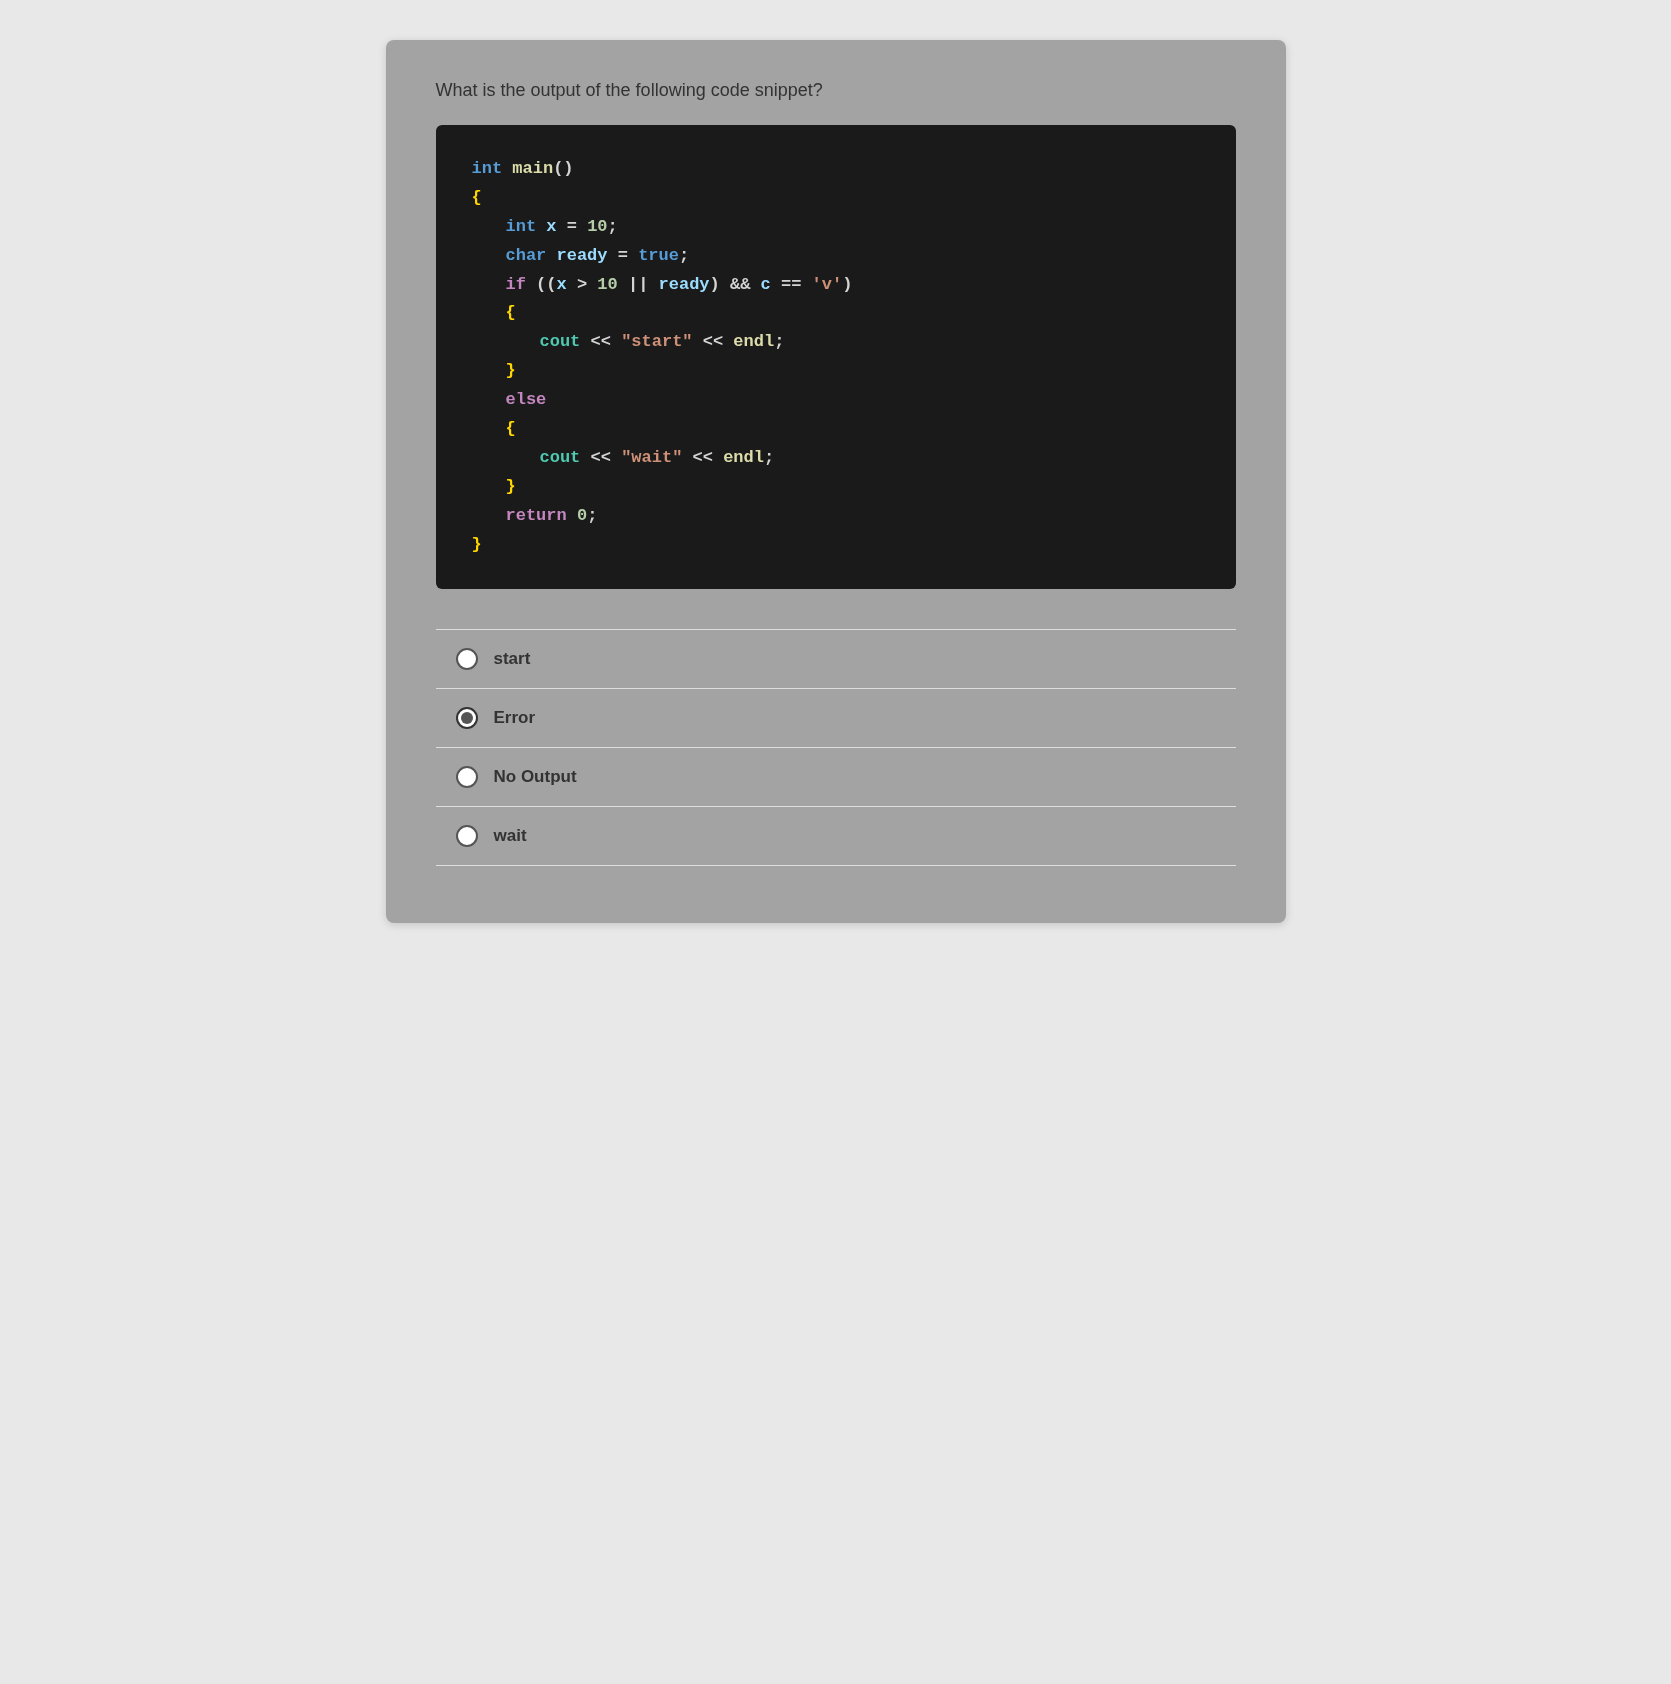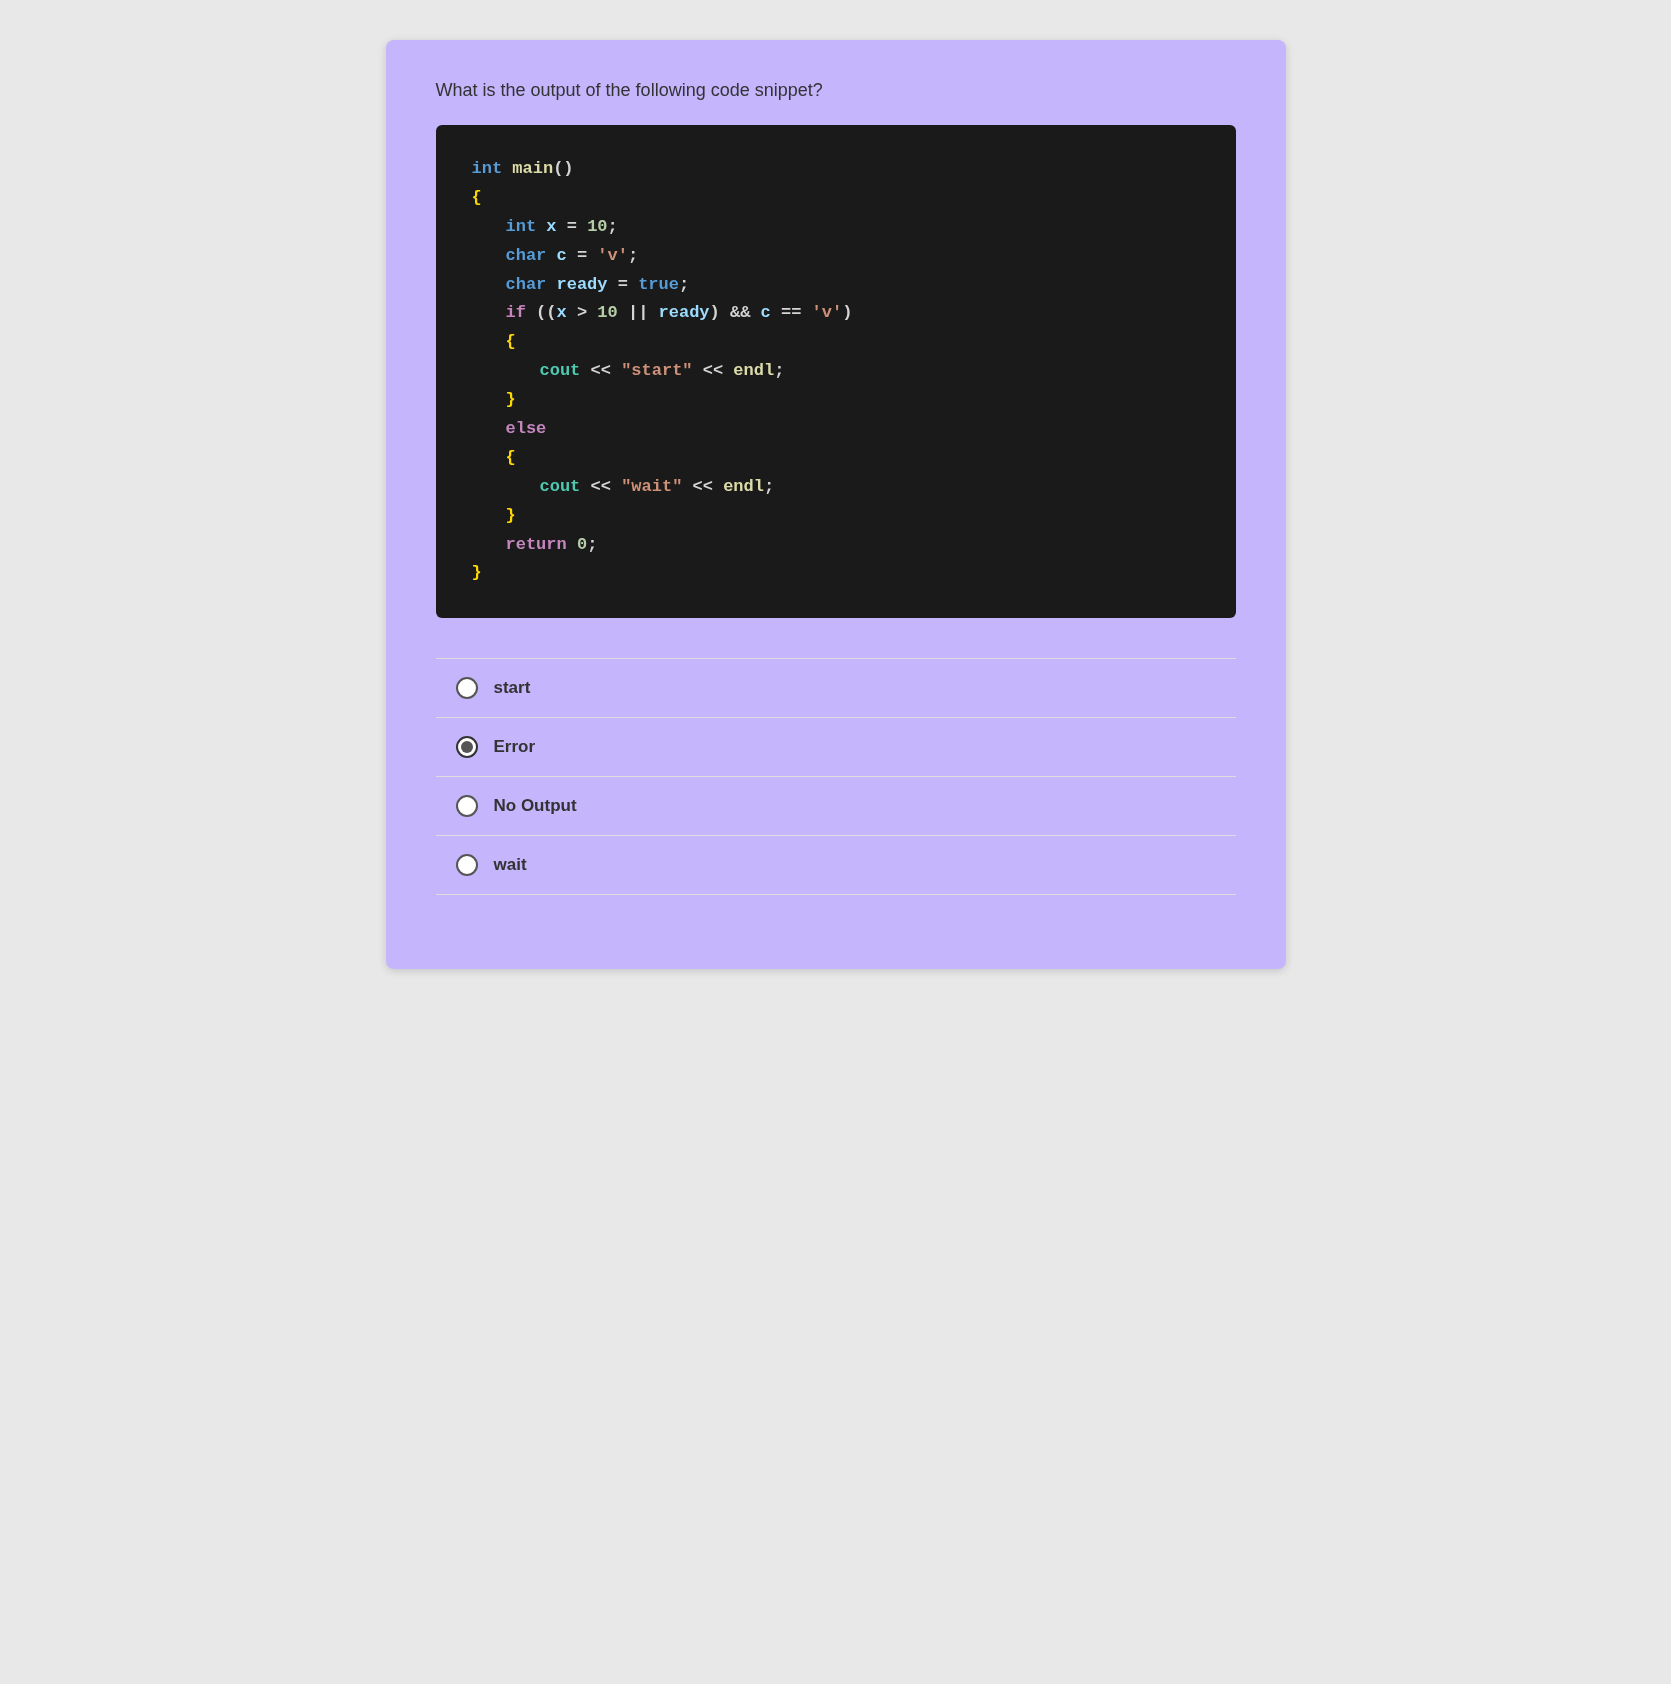--- a/index.html
+++ b/index.html
@@ -12,23 +12,23 @@
       background-color: #e8e8e8;
       font-family: -apple-system, BlinkMacSystemFont, 'Segoe UI', sans-serif;
       display: flex;
       justify-content: center;
       align-items: flex-start;
       min-height: 100vh;
       padding: 40px 20px;
     }
 
     .card {
-      background-color: #c4b5fd;
+      background-color: #a3a3a3;
       border-radius: 8px;
-      padding: 40px 50px 74px 50px;
+      padding: 40px 50px 57px 50px;
       max-width: 900px;
       width: 100%;
       box-shadow: 0 2px 8px rgba(0,0,0,0.15);
     }
 
     .question-text {
       font-size: 18px;
       color: #333;
       margin-bottom: 24px;
       font-weight: 400;
@@ -128,21 +128,20 @@
   <p class="question-text">What is the output of the following code snippet?</p>
 
   <div class="code-block">
 
     <span class="code-line"><span class="tok-int">int</span> <span class="tok-main">main</span><span class="tok-punct">()</span></span>
 
     <span class="code-line"><span class="tok-brace">{</span></span>
 
     <span class="code-line indent1"><span class="tok-int">int</span> <span class="tok-varname">x</span> <span class="tok-punct">= </span><span class="tok-number">10</span><span class="tok-punct">;</span></span>
 
-    <span class="code-line indent1"><span class="tok-int">char</span> <span class="tok-varname">c</span> <span class="tok-punct">= </span><span class="tok-char">'v'</span><span class="tok-punct">;</span></span>
 
     <span class="code-line indent1"><span class="tok-int">char</span> <span class="tok-varname">ready</span> <span class="tok-punct">= </span><span class="tok-bool-val">true</span><span class="tok-punct">;</span></span>
 
     <span class="code-line indent1"><span class="tok-if">if</span> <span class="tok-punct">((</span><span class="tok-varname">x</span> <span class="tok-punct">&gt; </span><span class="tok-number">10</span> <span class="tok-punct">|| </span><span class="tok-varname">ready</span><span class="tok-punct">) &amp;&amp; </span><span class="tok-varname">c</span> <span class="tok-punct">== </span><span class="tok-char">'v'</span><span class="tok-punct">)</span></span>
 
     <span class="code-line indent1"><span class="tok-brace">{</span></span>
 
     <span class="code-line indent2"><span class="tok-cout">cout</span> <span class="tok-punct">&lt;&lt; </span><span class="tok-string">"start"</span> <span class="tok-punct">&lt;&lt; </span><span class="tok-endl">endl</span><span class="tok-punct">;</span></span>
 
     <span class="code-line indent1"><span class="tok-brace">}</span></span>

